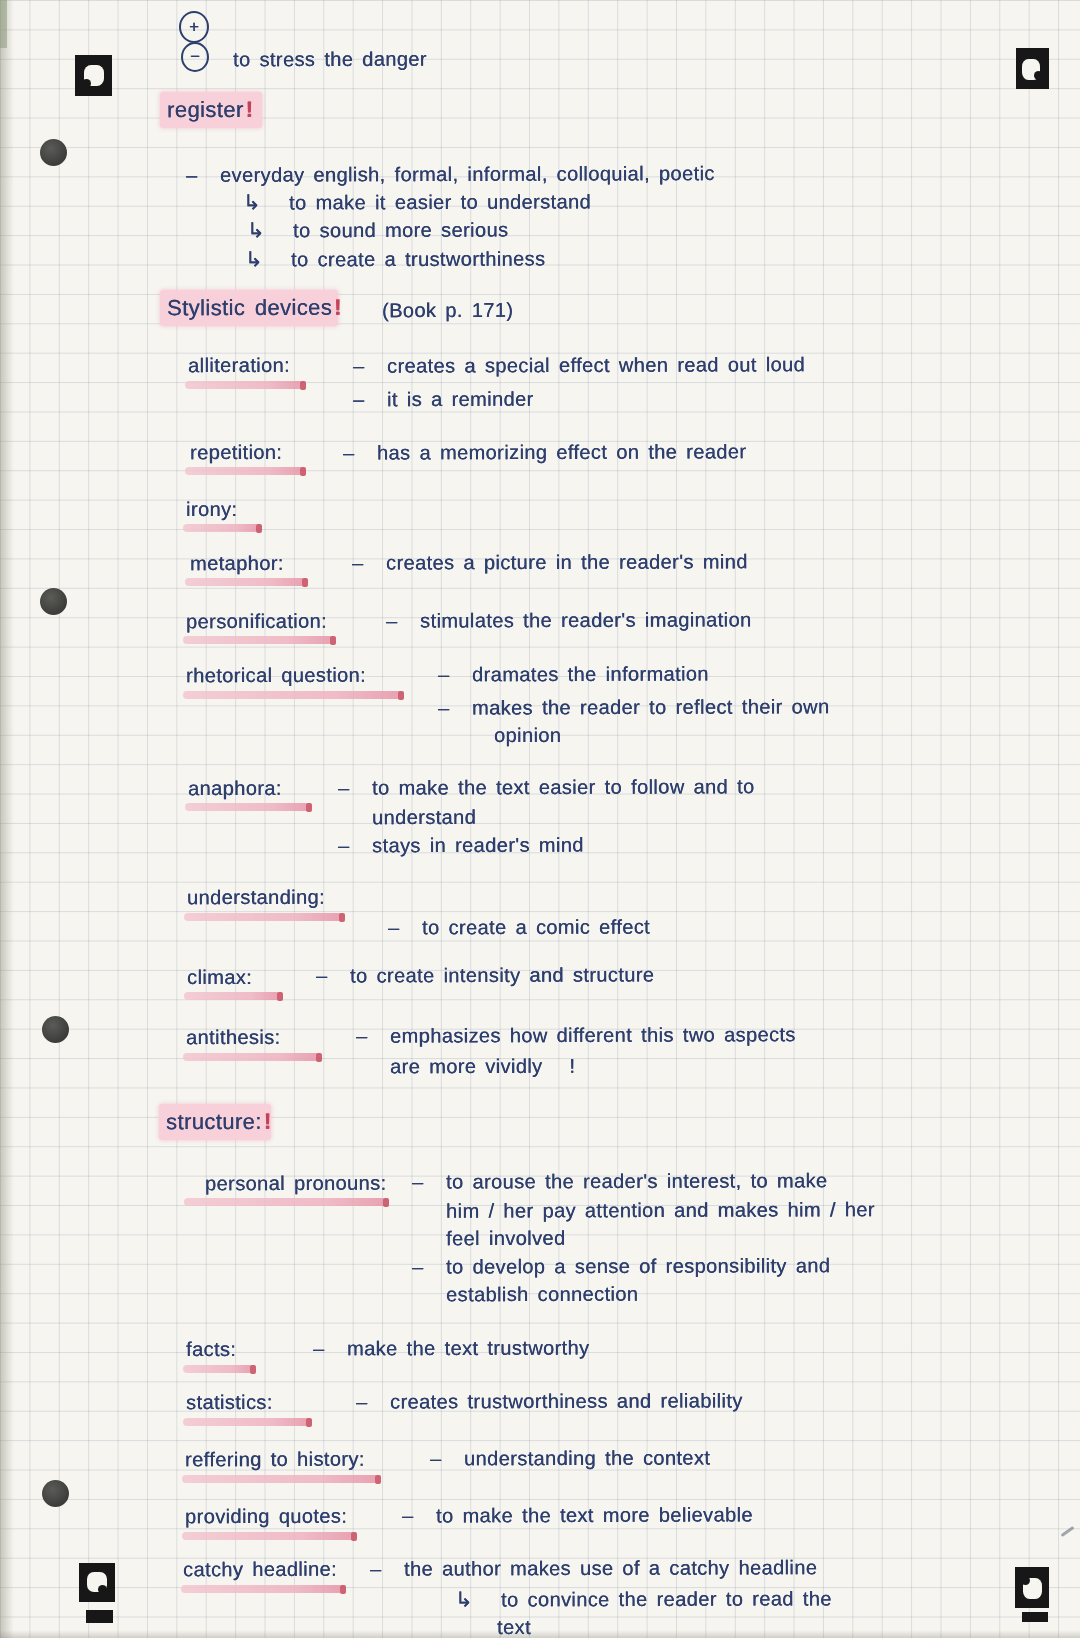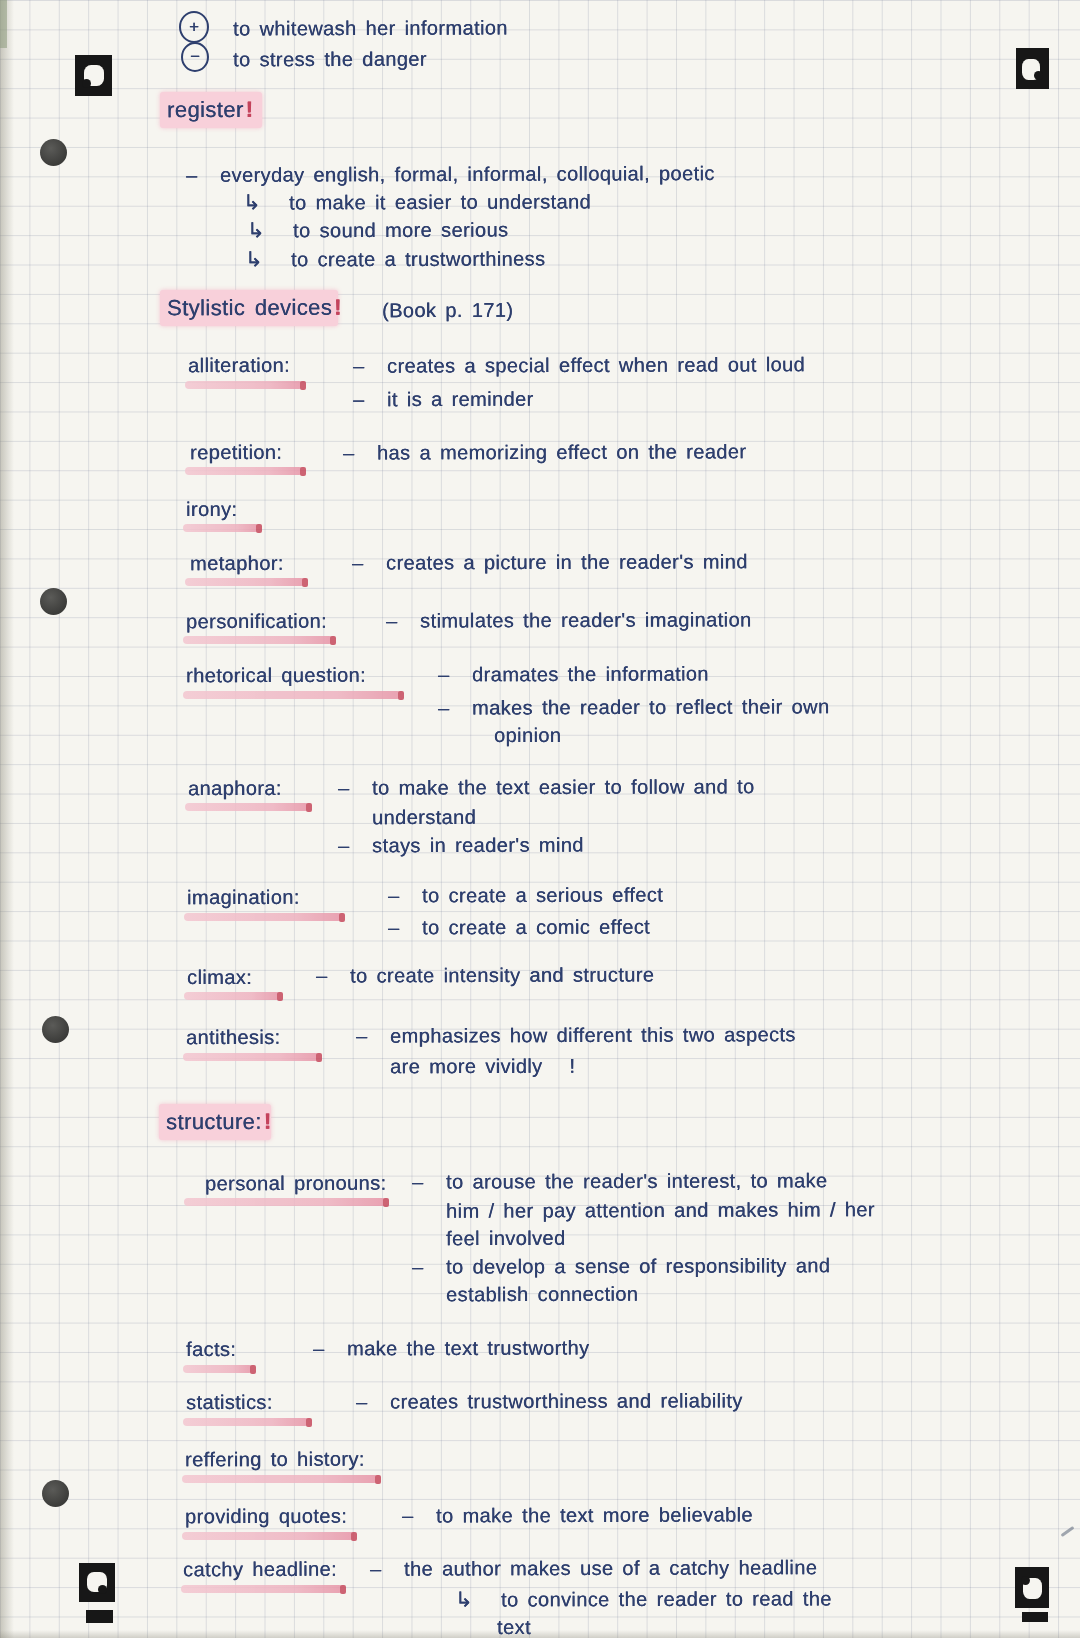--- a/index.html
+++ b/index.html
@@ -86,21 +86,20 @@
   <div class="punch" style="left:40px;top:139px"></div>
   <div class="punch" style="left:40px;top:588px"></div>
   <div class="punch" style="left:42px;top:1016px"></div>
   <div class="punch" style="left:42px;top:1480px"></div>
 
   <div class="stray" style="left:1060px;top:1530px"></div>
 
   <div class="circ" style="left:179px;top:11px;width:26px;height:28px">
       <span>+</span>
     </div>
-  <div class="t" style="left:233px;top:15px">to whitewash her information</div>
   <div class="circ" style="left:181px;top:42px;width:24px;height:26px">
       <span>−</span>
     </div>
   <div class="t" style="left:233px;top:46px">to stress the danger</div>
 
   <div class="hl" style="left:160px;top:92px;width:102px;height:36px"></div>
   <div class="t heading" style="left:167px;top:97px"><span>register</span><span class="mark">!</span></div>
 
   <div class="t" style="left:186px;top:161px"><span class="dash">–</span><span>everyday english, formal, informal, colloquial, poetic</span></div>
   <div class="t" style="left:243px;top:189px"><span class="arrow">↳</span><span>to make it easier to understand</span></div>
@@ -136,23 +135,22 @@
   <div class="t" style="left:438px;top:661px"><span class="dash">–</span><span>dramates the information</span></div>
   <div class="t" style="left:438px;top:694px"><span class="dash">–</span><span>makes the reader to reflect their own</span></div>
   <div class="t" style="left:494px;top:722px">opinion</div>
 
   <div class="t term" style="left:188px;top:775px">anaphora:</div>
   <div class="u" style="left:185px;top:803px;width:124px"></div>
   <div class="t" style="left:338px;top:774px"><span class="dash">–</span><span>to make the text easier to follow and to</span></div>
   <div class="t" style="left:372px;top:804px">understand</div>
   <div class="t" style="left:338px;top:832px"><span class="dash">–</span><span>stays in reader's mind</span></div>
 
-  <div class="t term" style="left:187px;top:884px">imagination:</div>
+  <div class="t term" style="left:187px;top:884px">understanding:</div>
   <div class="u" style="left:184px;top:913px;width:158px"></div>
-  <div class="t" style="left:388px;top:882px"><span class="dash">–</span><span>to create a serious effect</span></div>
   <div class="t" style="left:388px;top:914px"><span class="dash">–</span><span>to create a comic effect</span></div>
 
   <div class="t term" style="left:187px;top:964px">climax:</div>
   <div class="u" style="left:184px;top:992px;width:96px"></div>
   <div class="t" style="left:316px;top:962px"><span class="dash">–</span><span>to create intensity and structure</span></div>
 
   <div class="t term" style="left:186px;top:1024px">antithesis:</div>
   <div class="u" style="left:183px;top:1053px;width:136px"></div>
   <div class="t" style="left:356px;top:1022px"><span class="dash">–</span><span>emphasizes how different this two aspects</span></div>
   <div class="t" style="left:390px;top:1053px">are more vividly   !</div>
@@ -171,20 +169,21 @@
   <div class="t term" style="left:186px;top:1336px">facts:</div>
   <div class="u" style="left:183px;top:1365px;width:70px"></div>
   <div class="t" style="left:313px;top:1335px"><span class="dash">–</span><span>make the text trustworthy</span></div>
 
   <div class="t term" style="left:186px;top:1389px">statistics:</div>
   <div class="u" style="left:183px;top:1418px;width:126px"></div>
   <div class="t" style="left:356px;top:1388px"><span class="dash">–</span><span>creates trustworthiness and reliability</span></div>
 
   <div class="t term" style="left:185px;top:1446px">reffering to history:</div>
   <div class="u" style="left:182px;top:1475px;width:196px"></div>
+  <div class="t" style="left:430px;top:1445px"><span class="dash">–</span><span>understanding the context</span></div>
 
   <div class="t term" style="left:185px;top:1503px">providing quotes:</div>
   <div class="u" style="left:182px;top:1532px;width:172px"></div>
   <div class="t" style="left:402px;top:1502px"><span class="dash">–</span><span>to make the text more believable</span></div>
 
   <div class="t term" style="left:183px;top:1556px">catchy headline:</div>
   <div class="u" style="left:181px;top:1585px;width:162px"></div>
   <div class="t" style="left:370px;top:1555px"><span class="dash">–</span><span>the author makes use of a catchy headline</span></div>
   <div class="t" style="left:455px;top:1586px"><span class="arrow">↳</span><span>to convince the reader to read the</span></div>
   <div class="t" style="left:497px;top:1614px">text</div>

